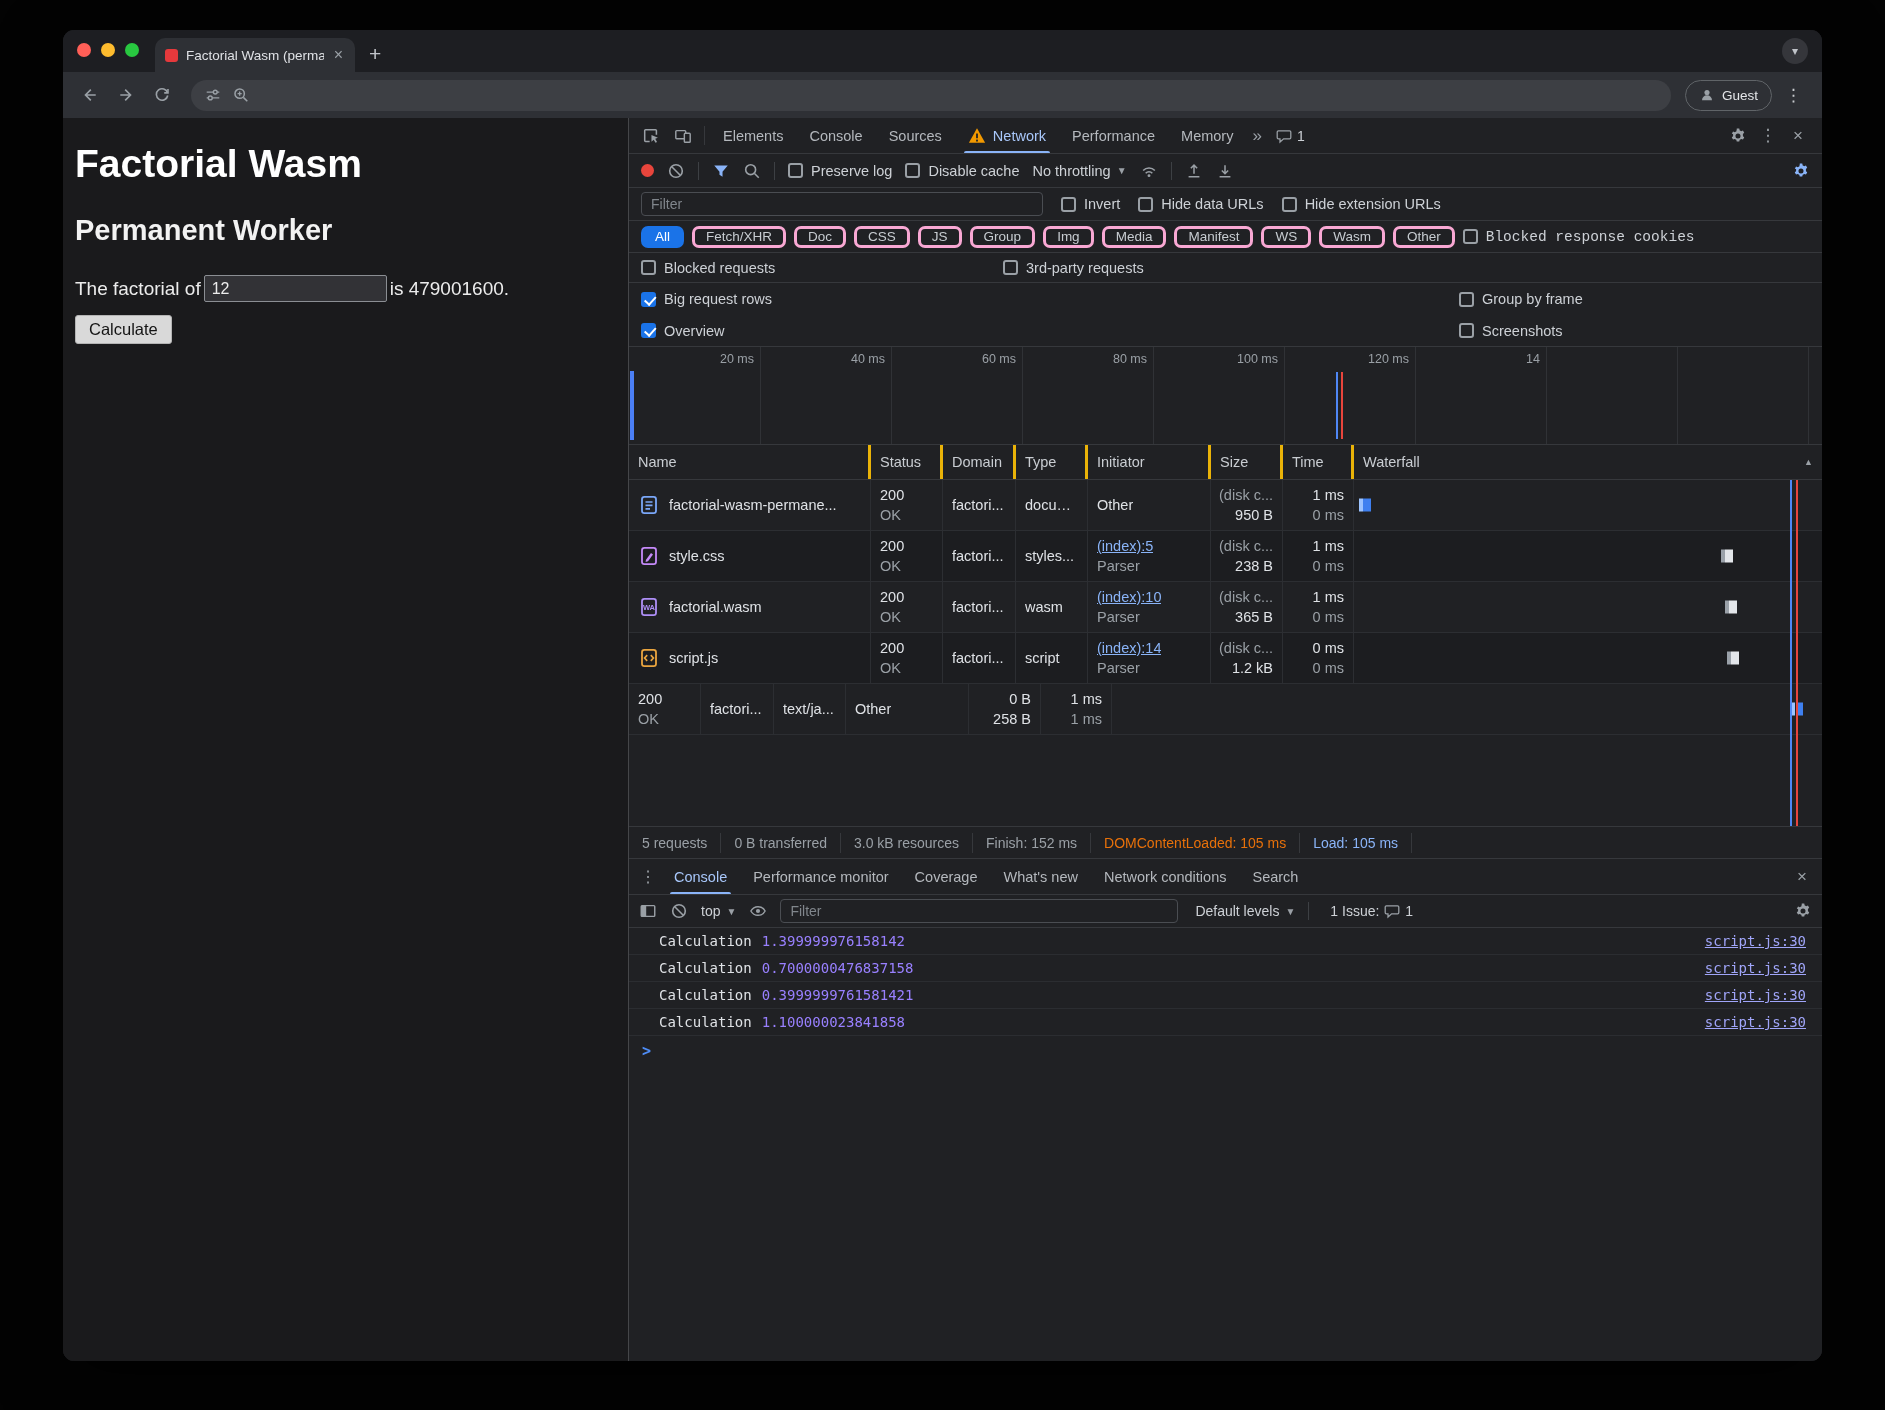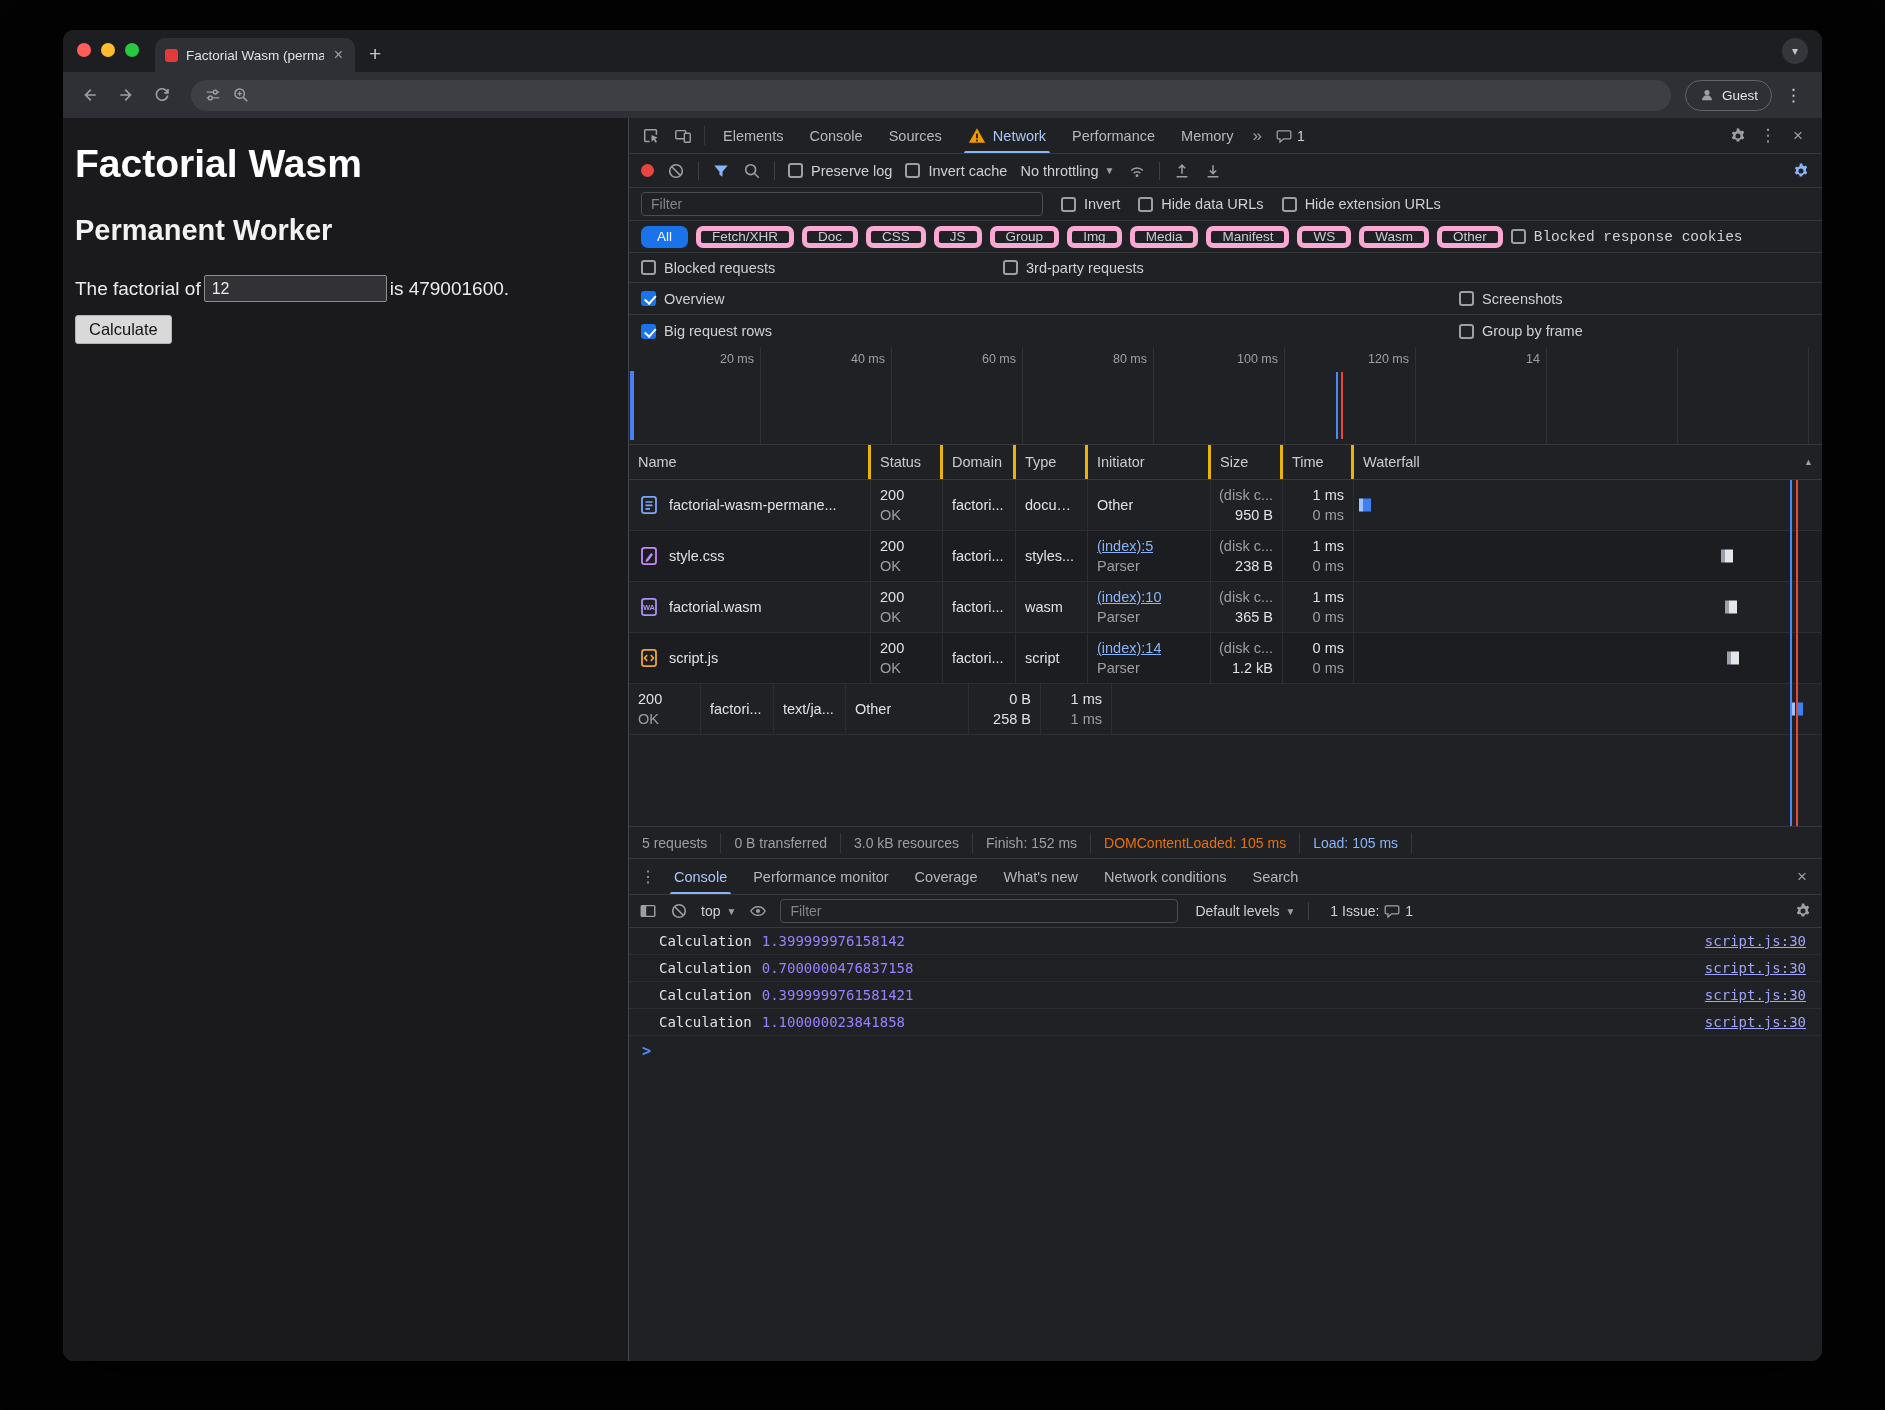--- a/index.html
+++ b/index.html
@@ -88,21 +88,21 @@
 
   .filter-row { height:33px; display:flex; align-items:center; gap:18px; padding:0 12px;
                 border-bottom:1px solid #36383c; flex:none; }
   .dt-filter { background:transparent; border:1px solid #4a4d52; border-radius:4px;
                height:24px; color:#e8eaed; padding:0 9px; font-size:14px; font-family:inherit; }
   .dt-filter::placeholder { color:#80868c; }
   .net-filter { width:402px; }
 
   .chips-row { height:32px; display:flex; align-items:center; gap:8px; padding:0 12px;
                border-bottom:1px solid #36383c; flex:none; }
-  .chip { height:22px; padding:0 11px; border:5px solid #f9a8d4; border-radius:7px;
+  .chip { height:22px; padding:0 11px; border:3px solid #f9a8d4; border-radius:7px;
           display:flex; align-items:center; font-size:13.5px; color:#c7ccd1; white-space:nowrap; }
   .chip.active { background:var(--chip-blue,#1a73e8); border-color:var(--chip-blue,#1a73e8); color:#fff; }
   .chips-row .cb { margin-left:0;font-family:Liberation Mono, monospace; }
 
   .blocked-row { height:30px; display:flex; align-items:center; padding:0 12px;
                  border-bottom:1px solid #36383c; flex:none; }
   .blocked-row .cb:first-child { width:362px; }
   .opts-row { height:32px; display:flex; align-items:center; padding:0 12px; flex:none; }
   .opts-row .cb:first-child { width:818px; }
   .opts-row.last { border-bottom:1px solid #36383c; }
@@ -344,21 +344,21 @@
               <line x1="12.8" y1="12.8" x2="17.5" y2="17.5" stroke="currentColor" stroke-width="1.8"></line>
             </svg>
           </span>
         <span class="vsep"></span>
         <label class="cb">
           <span class="cbox"></span>
           <span>Preserve log</span>
         </label>
         <label class="cb">
           <span class="cbox"></span>
-          <span>Invert cache</span>
+          <span>Disable cache</span>
         </label>
         <span class="ddown">
           <span>No throttling</span>
           <span class="caret">▼</span>
         </span>
         <span class="iph">
             <svg viewBox="0 0 20 20">
               <path d="M3.5 9.5a9 9 0 0 1 13 0" fill="none" stroke="currentColor" stroke-width="1.7"></path>
               <path d="M6.3 12.4a5 5 0 0 1 7.4 0" fill="none" stroke="currentColor" stroke-width="1.7"></path>
               <circle cx="10" cy="15.2" r="1.6" fill="currentColor"></circle>
@@ -426,38 +426,38 @@
         <label class="cb">
           <span class="cbox"></span>
           <span>Blocked requests</span>
         </label>
         <label class="cb">
           <span class="cbox"></span>
           <span>3rd-party requests</span>
         </label>
       </div>
 
+      <div class="opts-row">
+        <label class="cb">
+          <span class="cbox on"></span>
+          <span>Big request rows</span>
+        </label>
+        <label class="cb">
+          <span class="cbox"></span>
+          <span>Group by frame</span>
+        </label>
+      </div>
       <div class="opts-row last">
         <label class="cb">
           <span class="cbox on"></span>
           <span>Overview</span>
         </label>
         <label class="cb">
           <span class="cbox"></span>
           <span>Screenshots</span>
-        </label>
-      </div>
-      <div class="opts-row">
-        <label class="cb">
-          <span class="cbox on"></span>
-          <span>Big request rows</span>
-        </label>
-        <label class="cb">
-          <span class="cbox"></span>
-          <span>Group by frame</span>
         </label>
       </div>
 
       <div class="timeline" id="timeline">
         <span class="tl-handle"></span>
         <span class="tl-dcl"></span>
         <span class="tl-load"></span>
       <div class="tl-grid" style="left: 131px;"></div>
           <div class="tl-grid" style="left: 262px;"></div>
           <div class="tl-grid" style="left: 393px;"></div>

